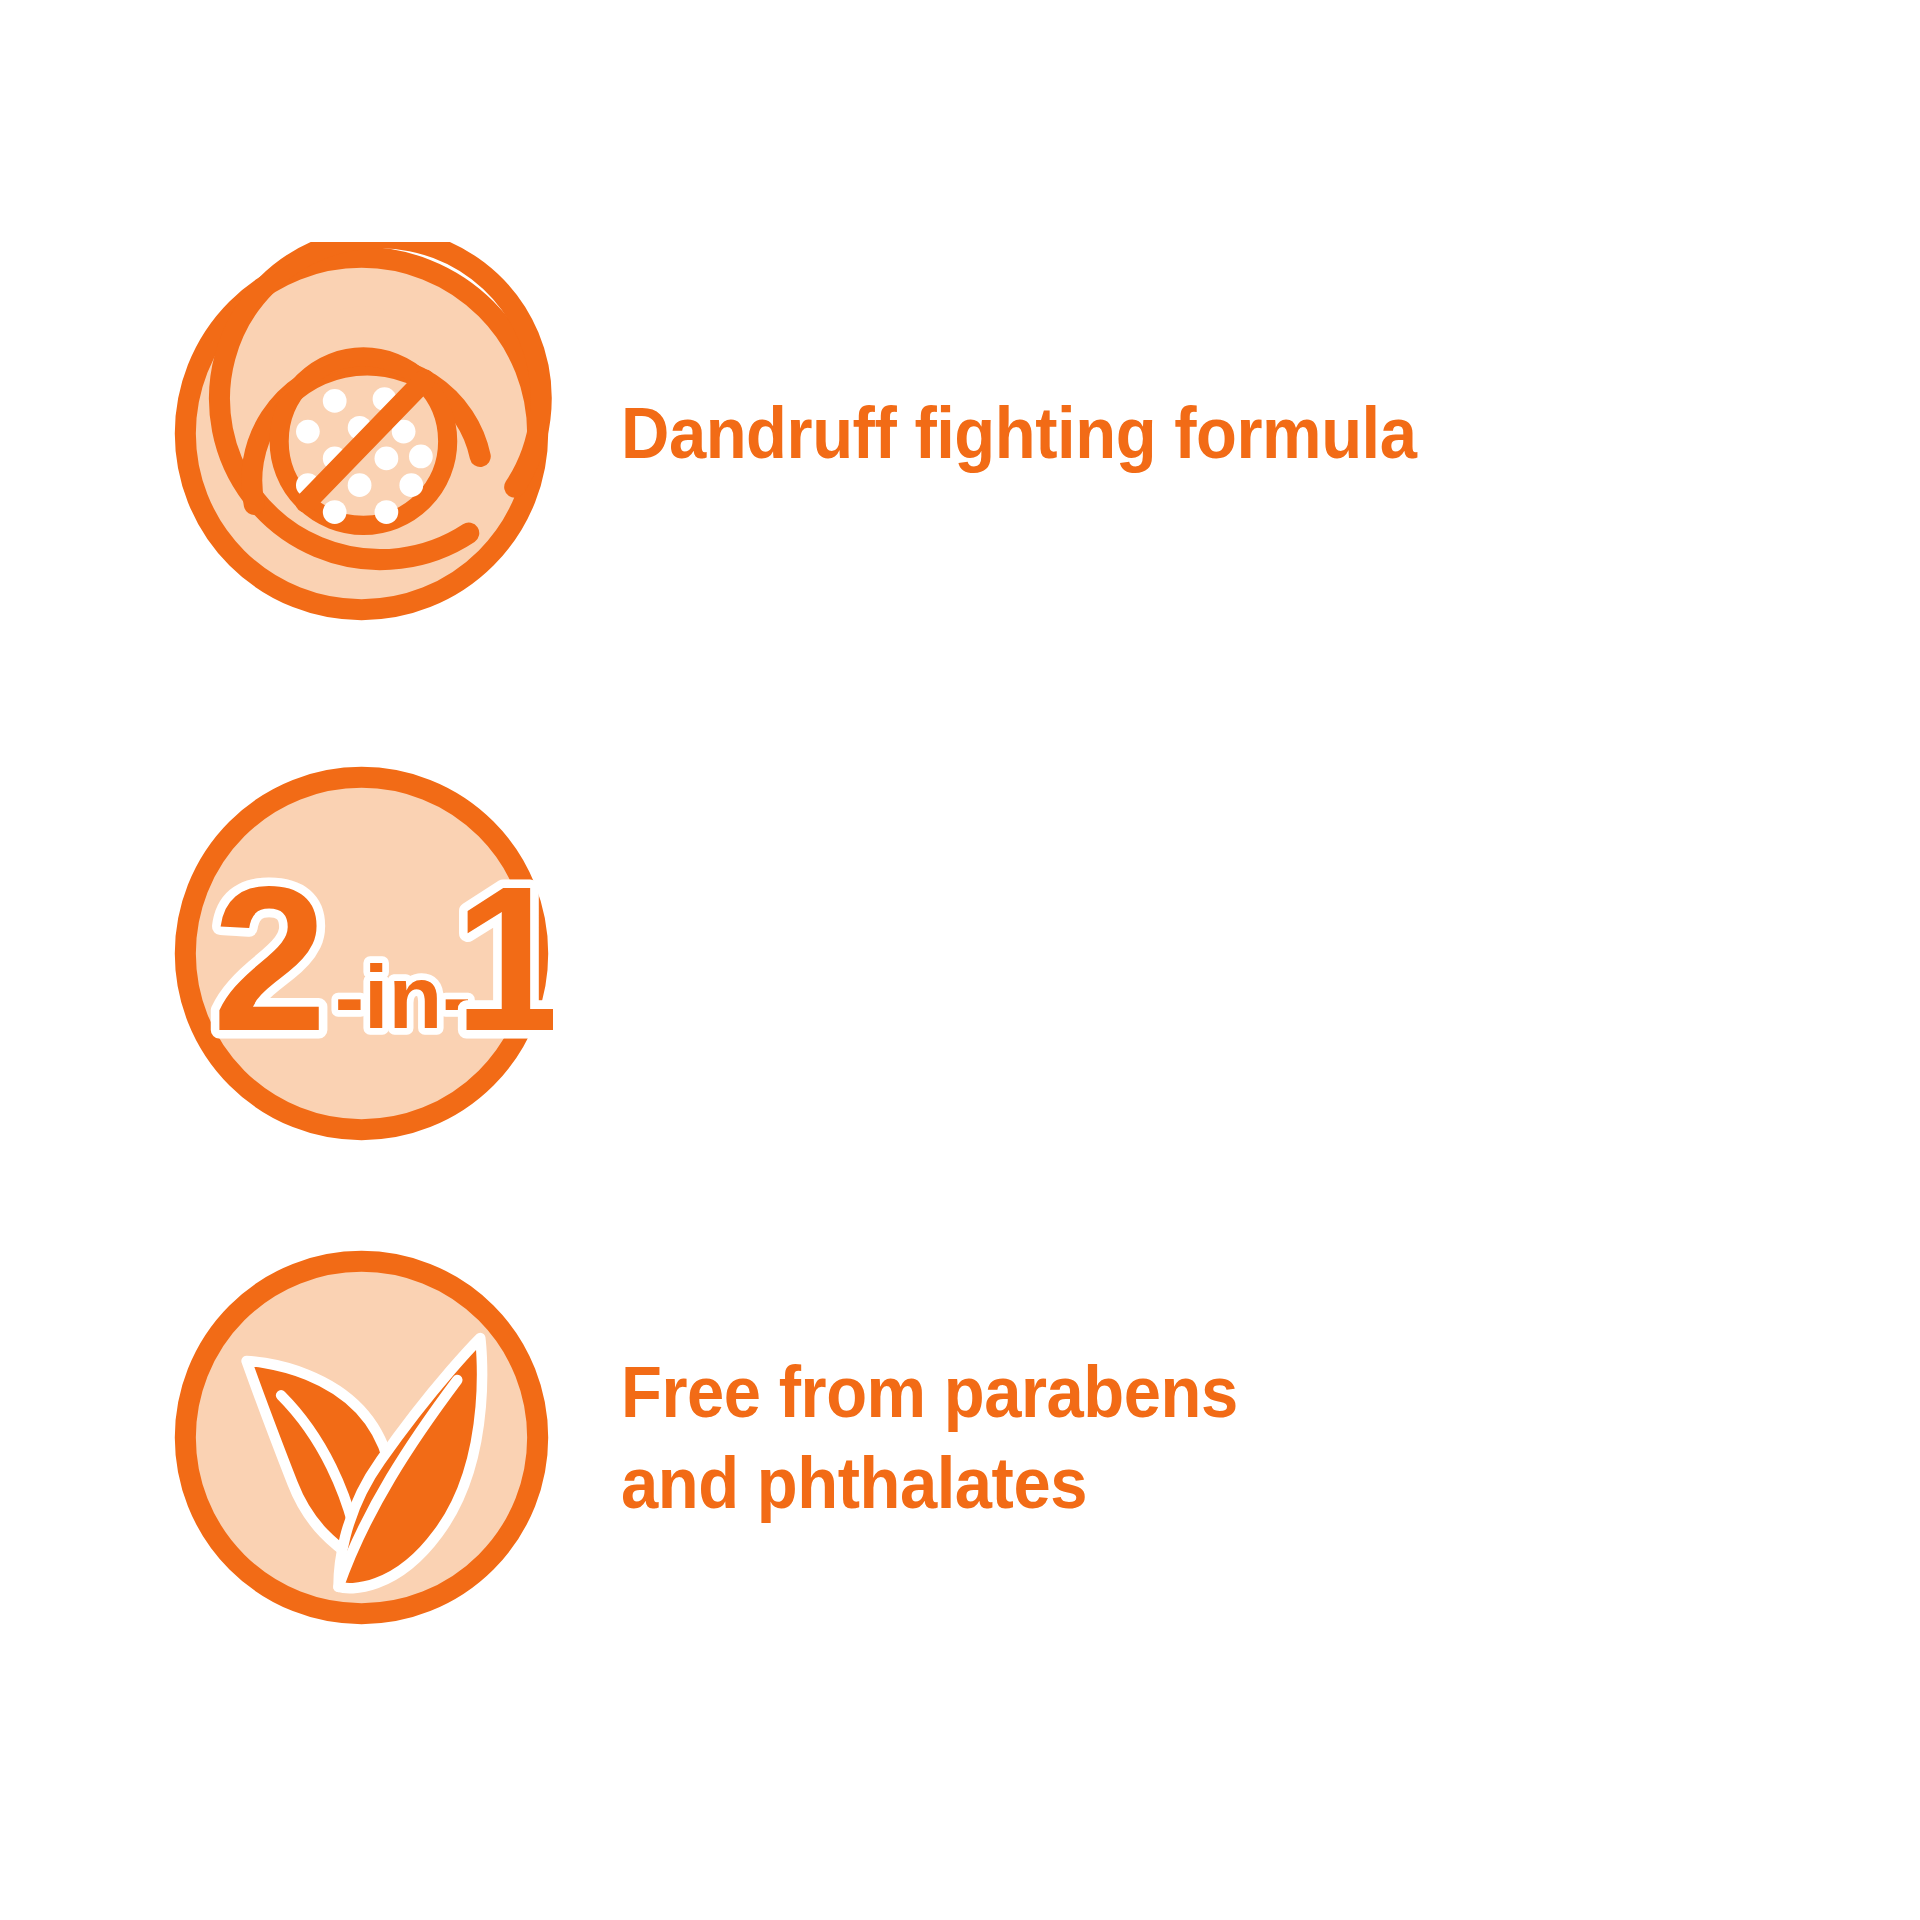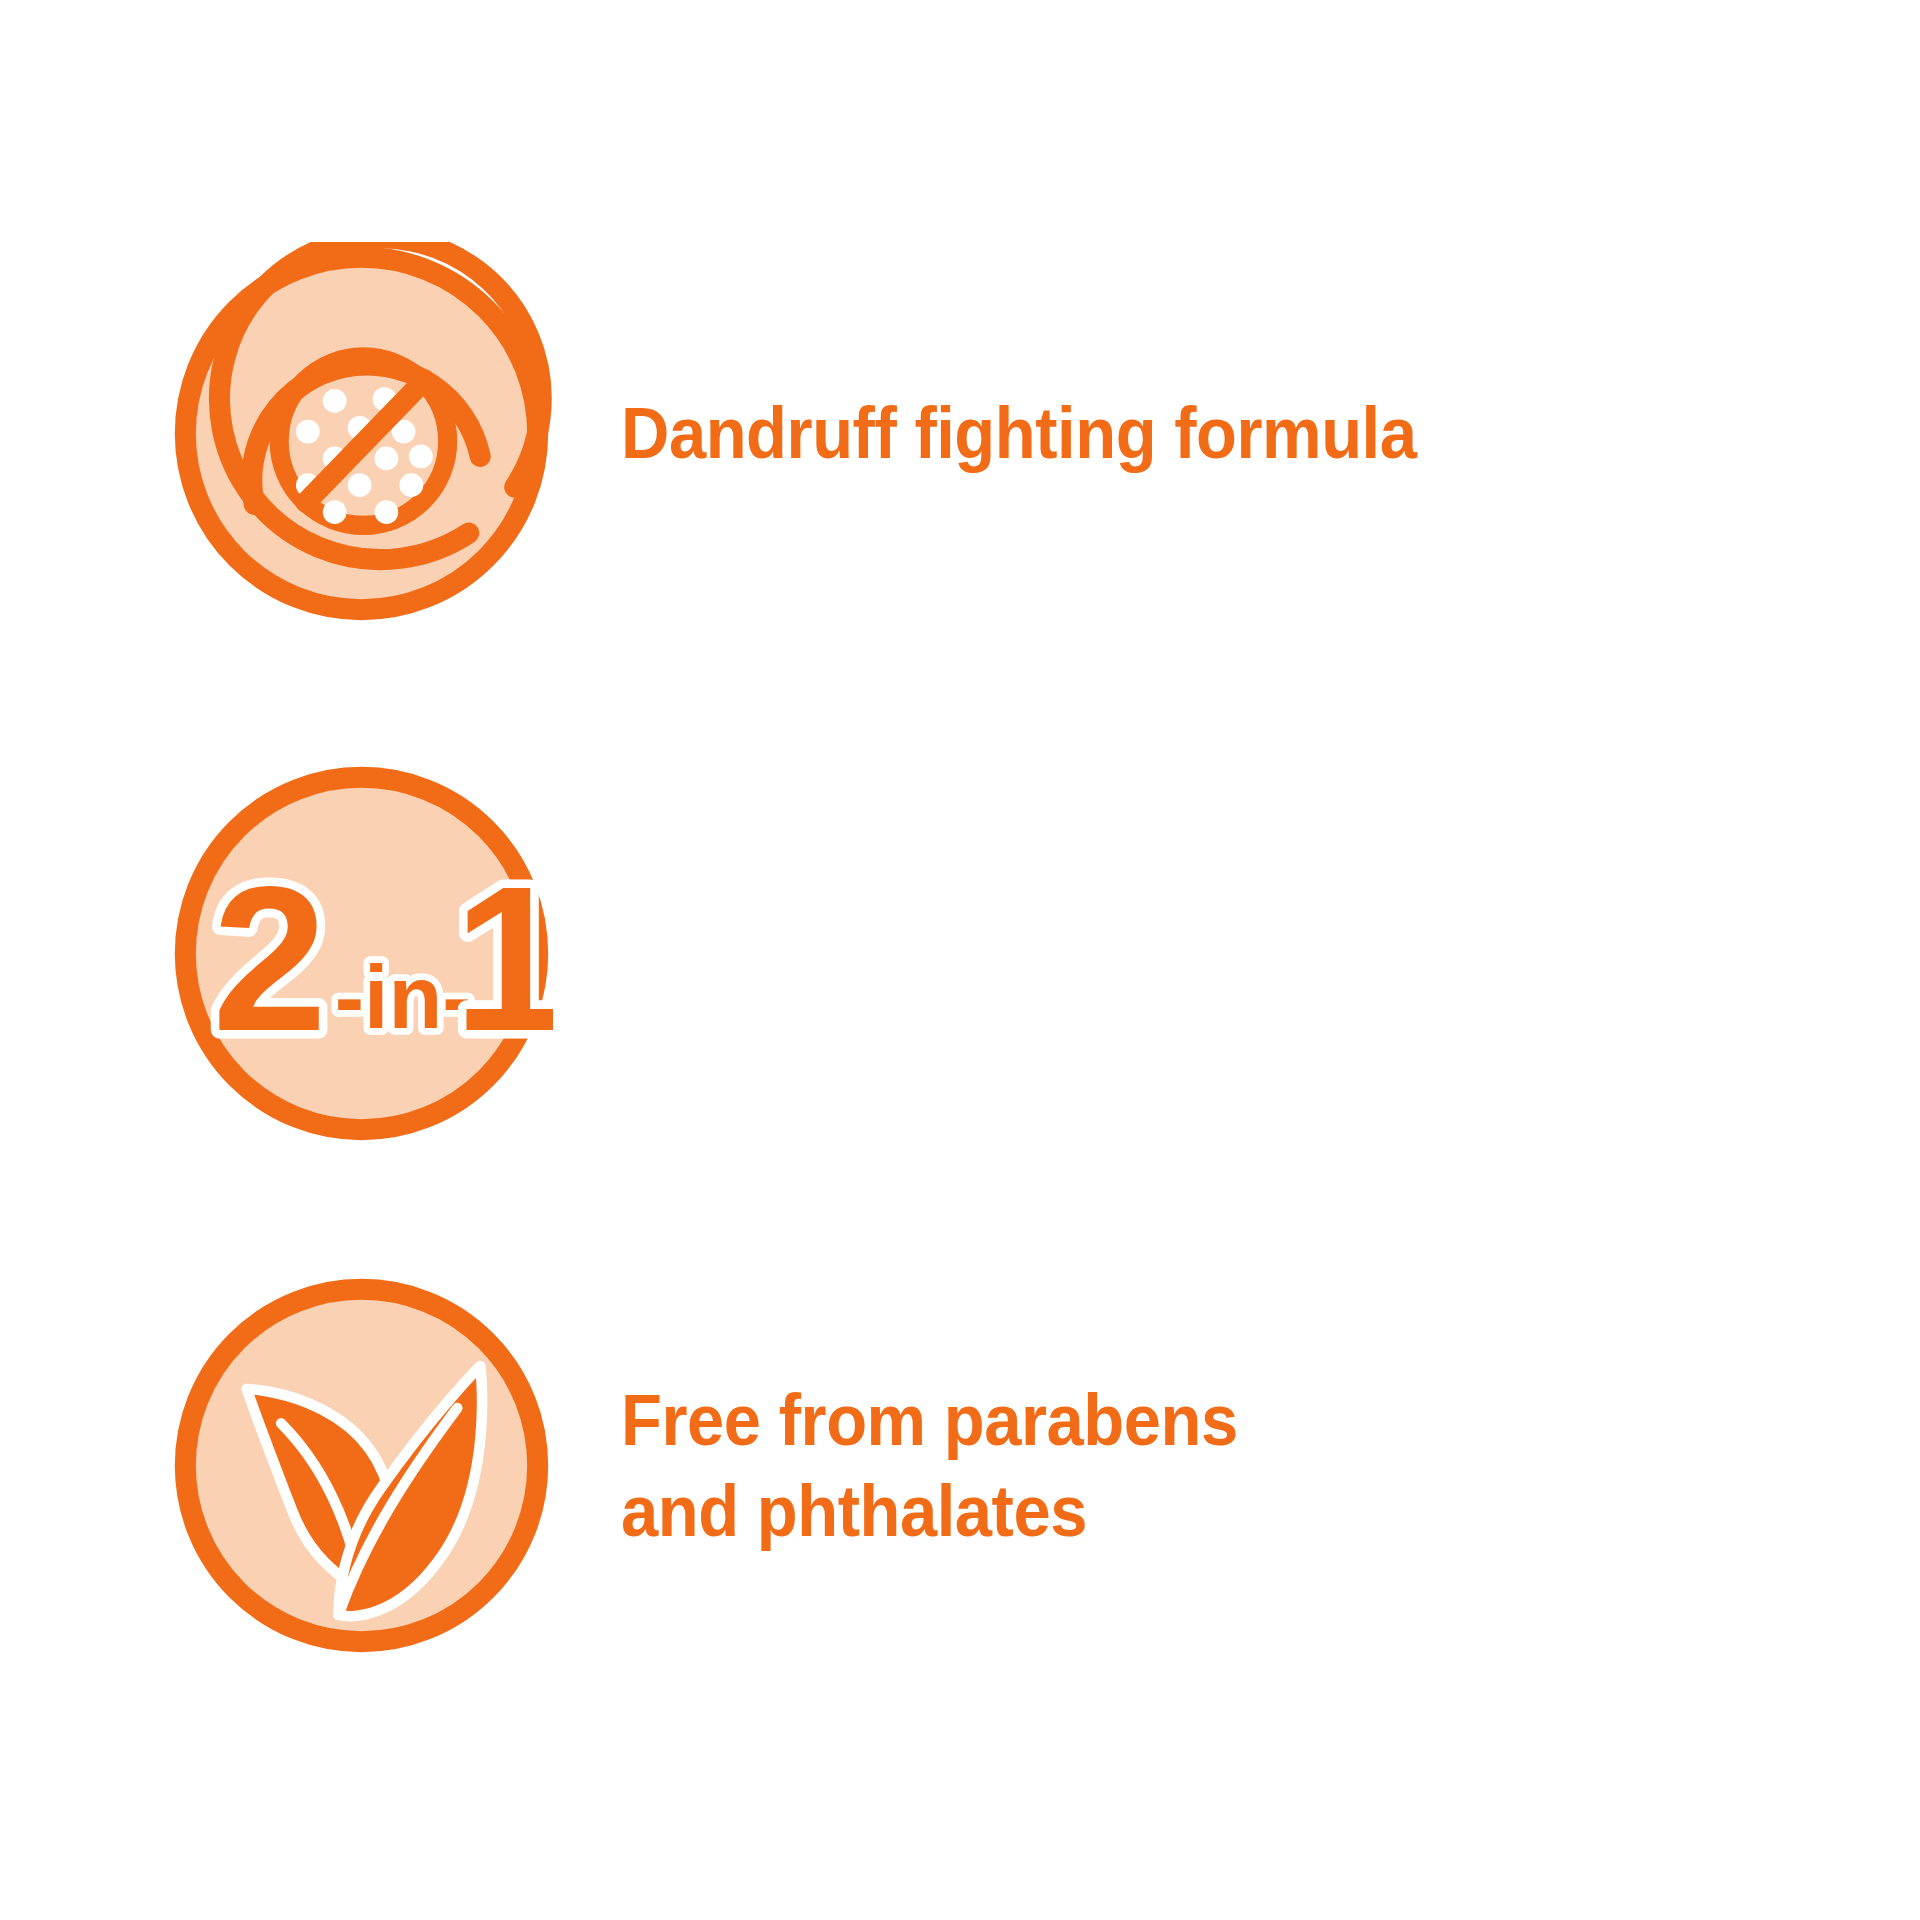--- a/index.html
+++ b/index.html
@@ -17,21 +17,21 @@
     padding:0;
   }
   .feature{
     position:absolute;
     display:flex;
     align-items:center;
     left:170px;
   }
   .feature-1{top:242px;text-align:right;}
   .feature-2{top:762px;}
-  .feature-3{top:1274px;justify-content:flex-end;}
+  .feature-3{top:1246px;justify-content:flex-end;}
 
   .icon-wrap{
     width:390px;
     flex:0 0 390px;
     display:flex;
     align-items:center;
     justify-content:flex-start;
   }
   .icon-circle{
     width:383px;height:383px;

